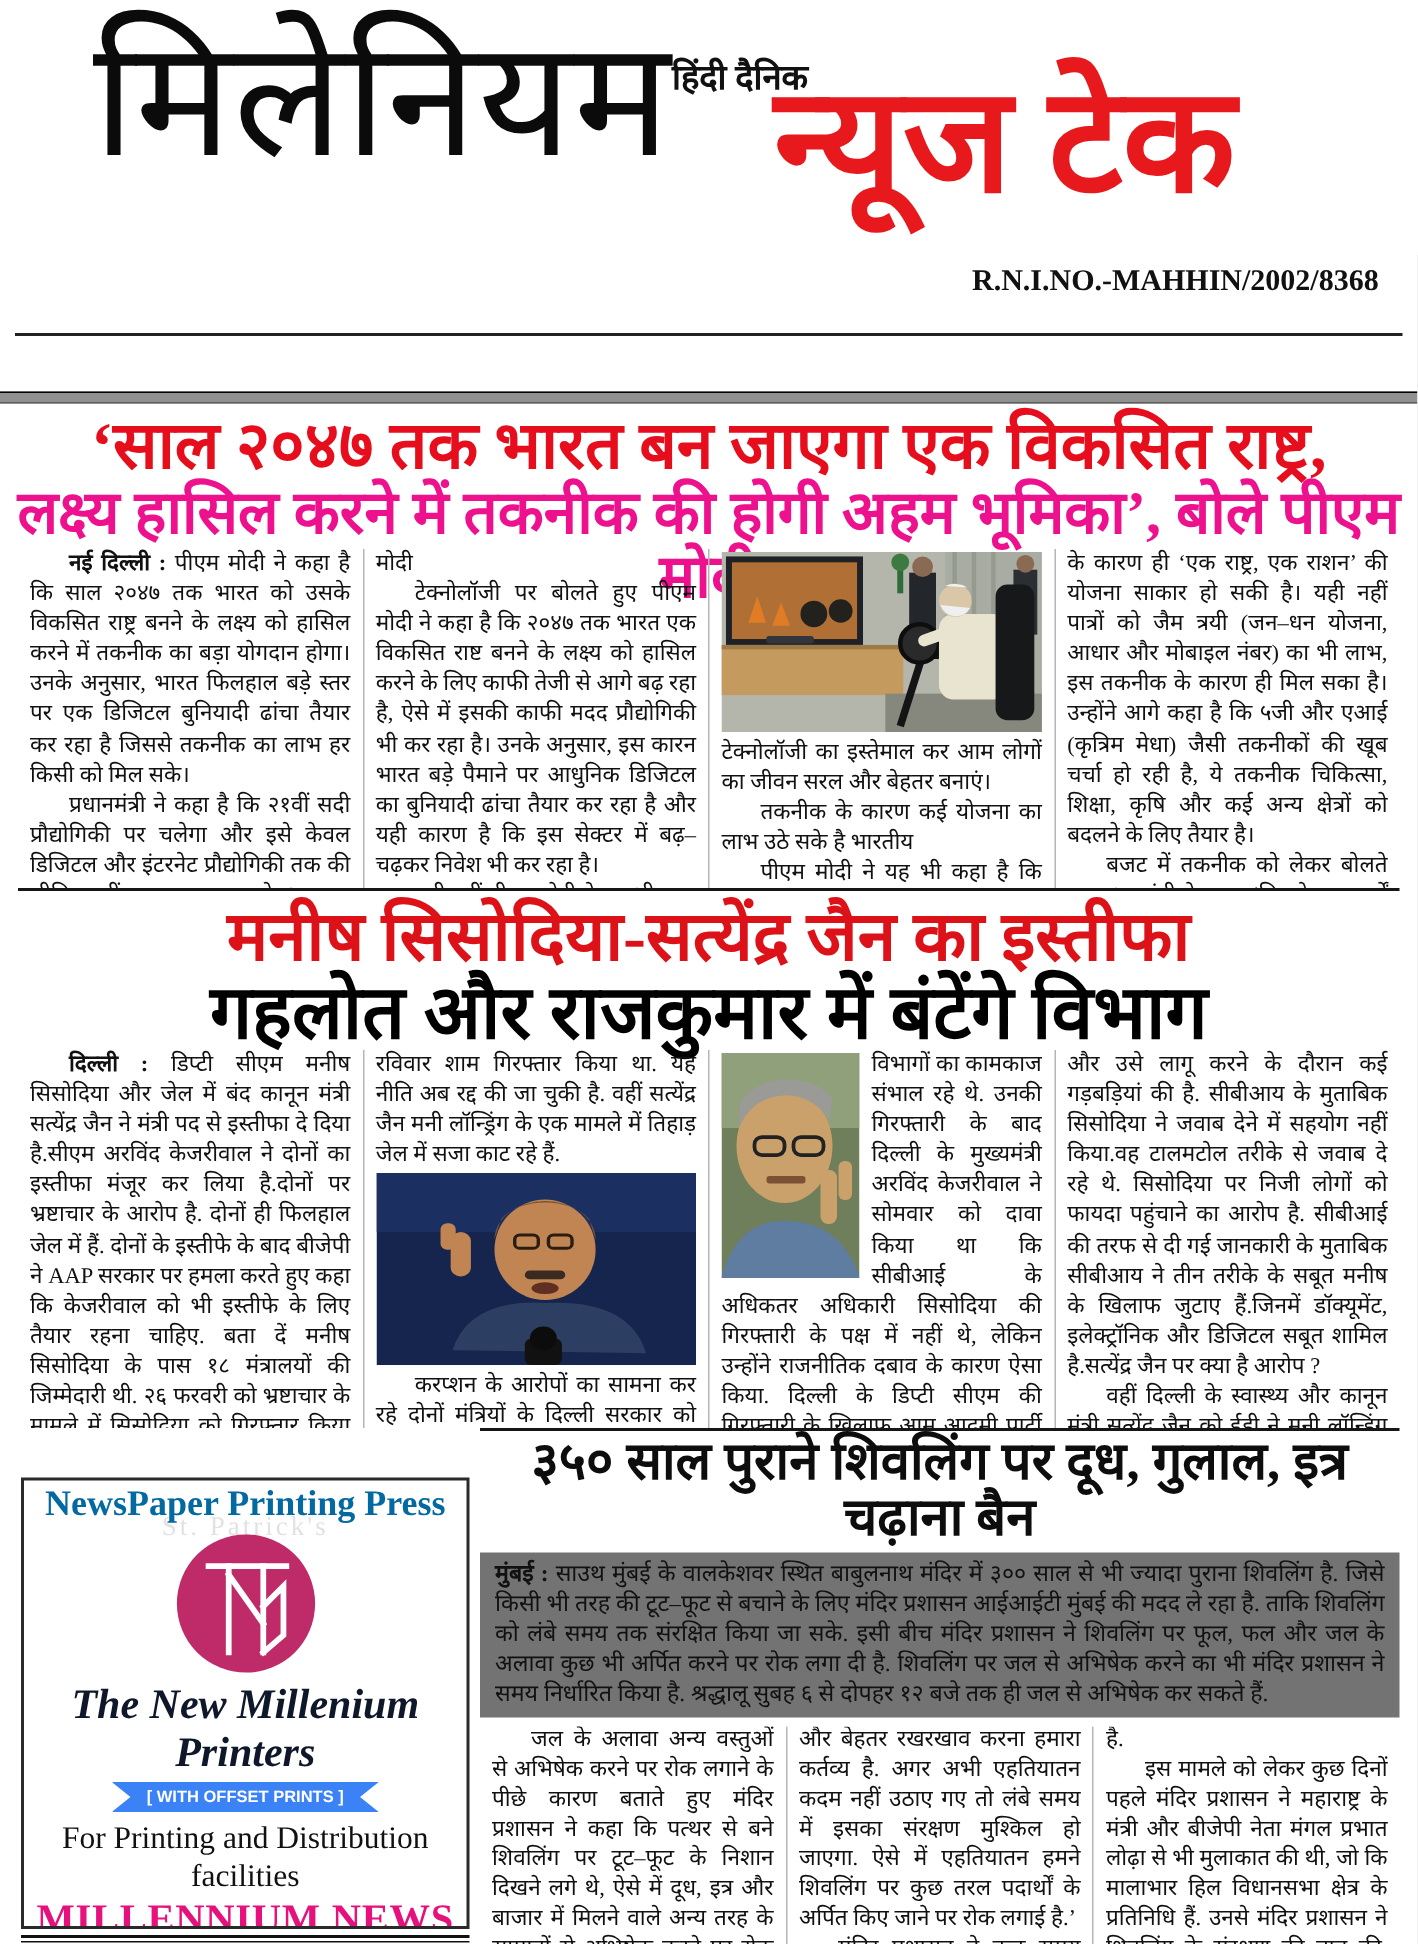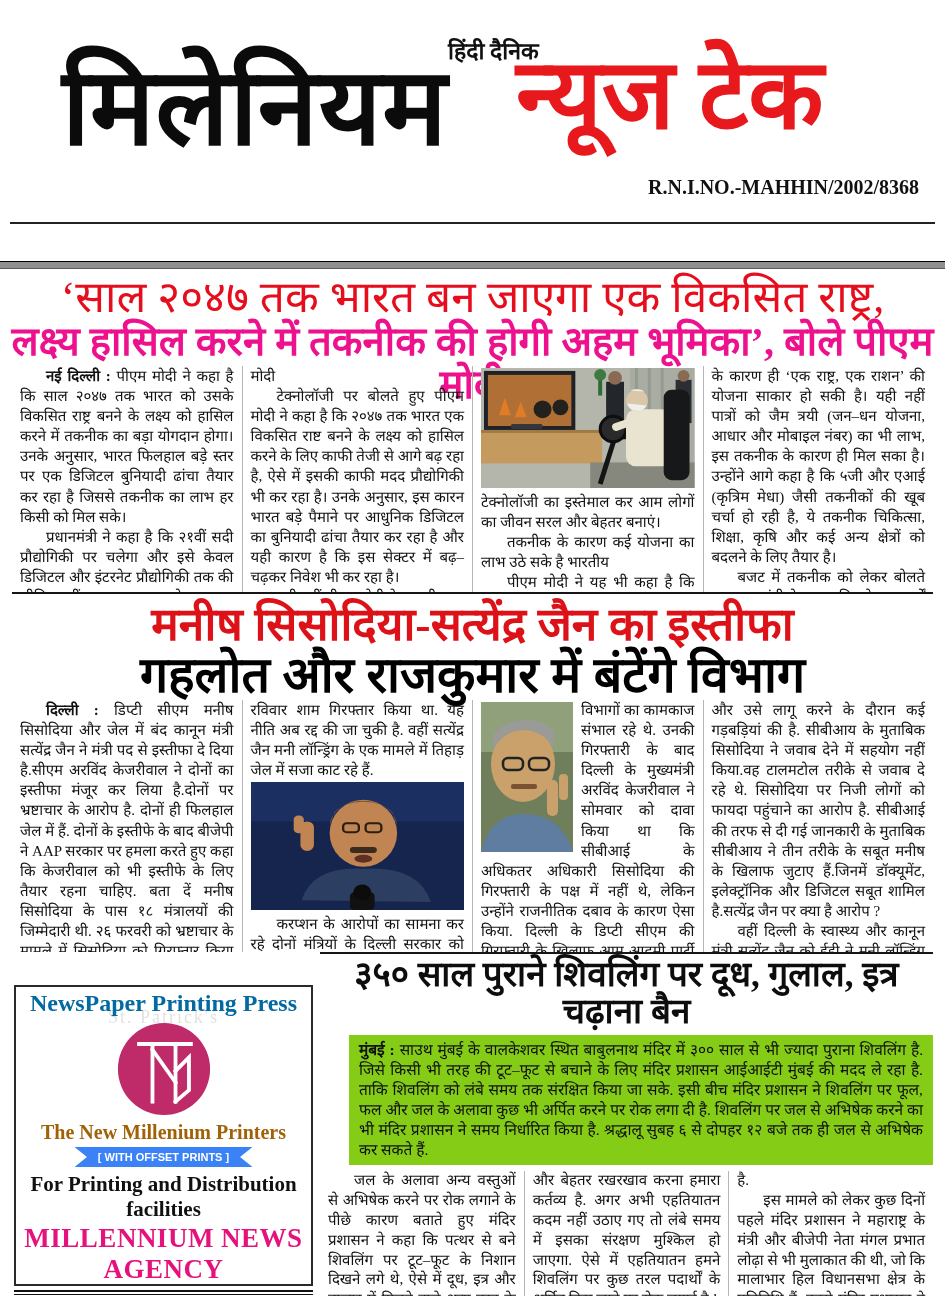--- a/index.html
+++ b/index.html
@@ -3,35 +3,35 @@
 <meta charset="utf-8">
 <style>
   html,body{margin:0;padding:0;background:#e8e8e8;}
   .page{position:relative;width:945px;height:1296px;background:#ffffff;margin:0 auto;
         font-family:"Liberation Serif","DejaVu Serif",serif;color:#111;overflow:hidden;}
   [data-interactable]{box-sizing:border-box;}
 
   
   .masthead{position:absolute;top:0;left:0;right:0;height:222px;}
   .tagline{position:absolute;left:448px;top:34px;font-size:23px;font-weight:700;}
-  .title-black{position:absolute;left:62px;top:14px;font-size:108px;font-weight:700;line-height:1;letter-spacing:1px;color:#0b0b0b;margin-top:40px;}
+  .title-black{position:absolute;left:62px;top:14px;font-size:108px;font-weight:400;line-height:1;letter-spacing:1px;color:#0b0b0b;}
   .title-red{position:absolute;left:516px;top:46px;font-size:98px;font-weight:800;line-height:1;color:#e8191d;}
   .m-sub{position:absolute;left:228px;top:186px;font-size:25px;font-weight:700;
          font-family:"Liberation Sans","DejaVu Sans",sans-serif;letter-spacing:1px;}
   .rni{position:absolute;left:648px;top:176px;font-size:20px;font-weight:700;}
 
   .rule-thin{position:absolute;left:10px;right:10px;height:2px;background:#222;}
   .dateline{position:absolute;left:10px;right:10px;top:226px;height:32px;display:flex;align-items:center;
             justify-content:space-between;font-size:21px;font-weight:700;padding:0 6px;}
   .graybar{position:absolute;left:0;right:0;top:261px;height:8px;background:#909090;
            border-top:1px solid #000;border-bottom:1px solid #5c5c5c;}
 
   
   .headline-block{position:absolute;left:0;right:0;text-align:center;line-height:1.07;}
-  .hl-a1-1{font-size:44px;font-weight:400;color:#e60e1c;}
+  .hl-a1-1{font-size:44px;font-weight:700;color:#e60e1c;}
   .hl-a1-2{font-size:40px;font-weight:700;color:#ed118e;}
   .hl-a2-1{font-size:46px;font-weight:700;color:#dc1218;}
   .hl-a2-2{font-size:50px;font-weight:700;color:#000000;}
 
   
   .article{position:absolute;left:12px;right:12px;display:flex;overflow:hidden;}
   .article .col{flex:1 1 0;padding:0 8px;text-align:justify;font-size:15px;line-height:1.34;overflow:hidden;}
   .article .col + .col{border-left:1px solid #b5b5b5;}
   p.para{margin:0;text-indent:26px;}
   p.noindent{text-indent:0;}
@@ -45,33 +45,33 @@
 
   
   .ad{position:absolute;left:14px;top:985px;width:299px;height:301px;border:2px solid #2a2a2a;
       text-align:center;overflow:hidden;background:#fff;}
   .ad .ghost{position:absolute;left:0;right:0;top:20px;color:#8a8a8a;opacity:.25;
              font-family:"Liberation Serif",serif;font-size:18px;letter-spacing:2px;pointer-events:none;}
   .ad .ghost div{white-space:nowrap;}
   .ad-inner{position:relative;z-index:1;padding-top:1px;}
   .ad-title{font-family:Liberation Serif, serif;font-weight:700;font-size:24px;color:#0369a1;margin-top:2px;}
   .logo-wrap{margin:4px auto 0 auto;width:96px;height:96px;}
-  .brand{font-weight:700;font-size:20px;color:#a16207;margin-top:4px;}
+  .brand{font-style:italic;font-weight:700;font-size:28px;color:#0f172a;margin-top:4px;}
   .ribbon{margin:3px auto 0 auto;width:178px;height:20px;background:#3b82f6;color:#fff;
           font-family:"Liberation Sans",sans-serif;font-size:11px;font-weight:700;line-height:20px;
           clip-path:polygon(0 0,100% 0,93% 50%,100% 100%,0 100%,7% 50%);}
-  .fac{font-size:21px;font-weight:700;margin-top:5px;}
+  .fac{font-size:21px;font-weight:400;margin-top:5px;}
   .agency{font-size:27px;font-weight:700;color:#e5127d;letter-spacing:.5px;margin-top:1px;}
   .ad-underline{position:absolute;left:14px;top:1290px;width:299px;height:5px;
                 border-top:2px solid #111;border-bottom:1px solid #111;}
 
   
   .a3{position:absolute;left:320px;right:12px;top:952px;border-top:2px solid #161616;}
   .a3-headline{text-align:center;font-size:35px;font-weight:700;color:#0d0d0d;margin:3px 0 4px 0;line-height:1.05;}
-  .a3-lead{background:#84cc16;padding:5px 10px;font-size:15.5px;line-height:1.3;text-align:justify;margin-left:29px;}
+  .a3-lead{background:#737373;padding:5px 10px;font-size:15.5px;line-height:1.3;text-align:justify;}
   .a3-cols{display:flex;height:186px;overflow:hidden;margin-top:6px;border-bottom:2px solid #161616;}
   .a3-cols .col{flex:1 1 0;padding:0 8px;font-size:15px;line-height:1.32;text-align:justify;overflow:hidden;}
   .a3-cols .col + .col{border-left:1px solid #b5b5b5;}
 </style>
 </head>
 <body>
 
 <div class="page" data-interactable="false">
 
   <div class="masthead" data-interactable="false">

